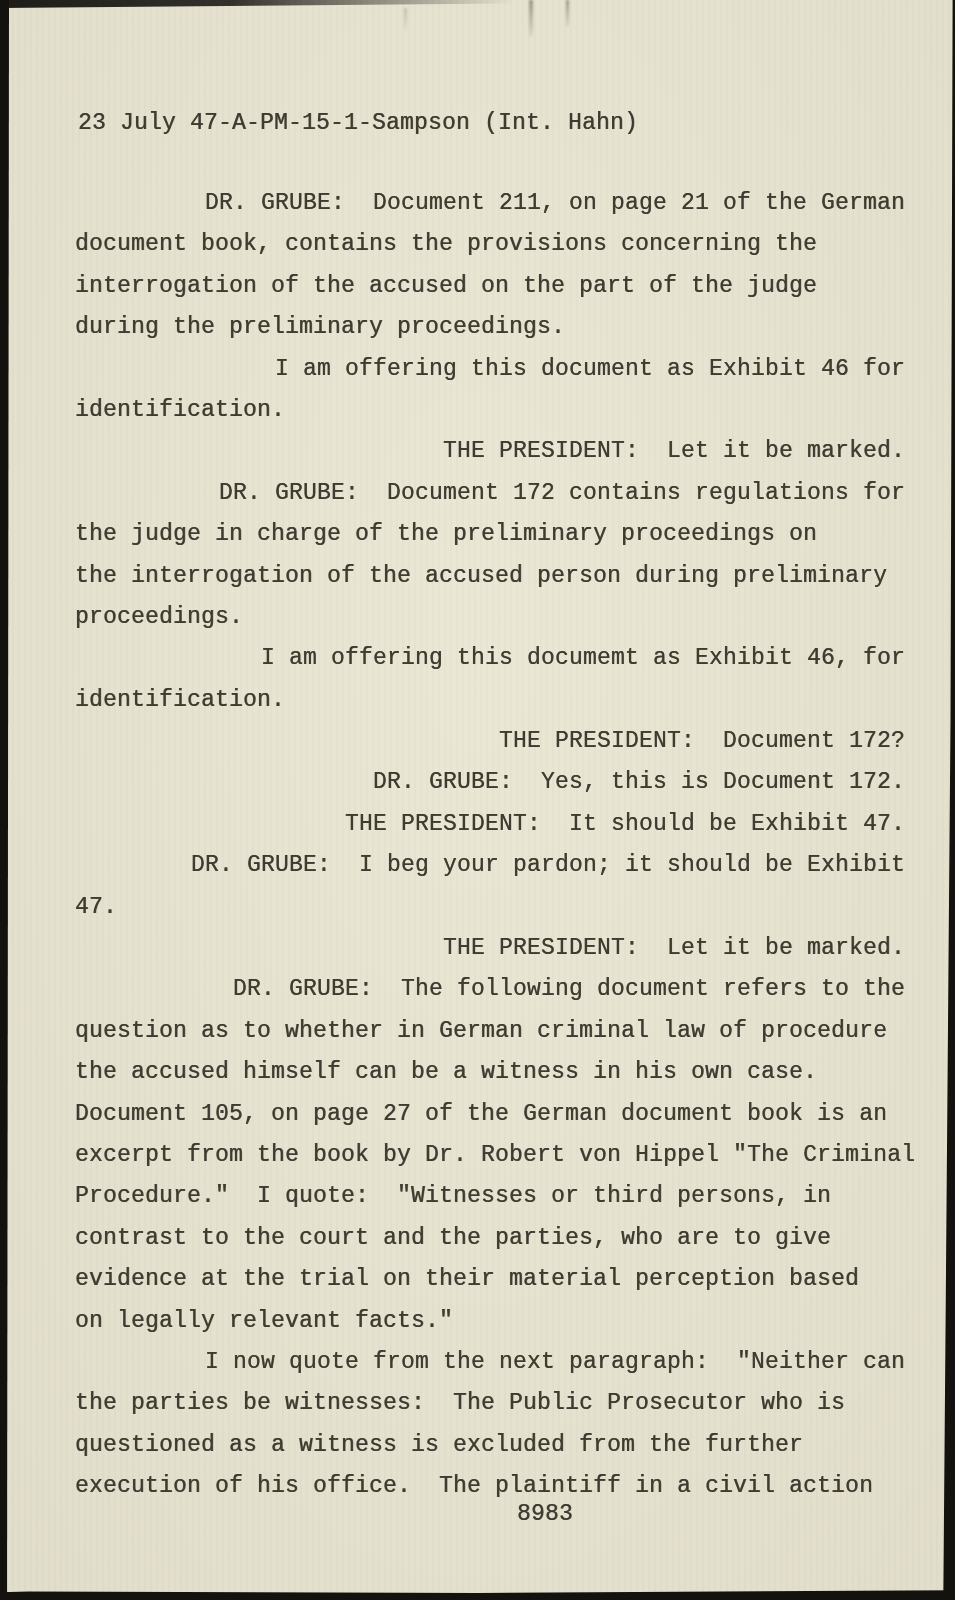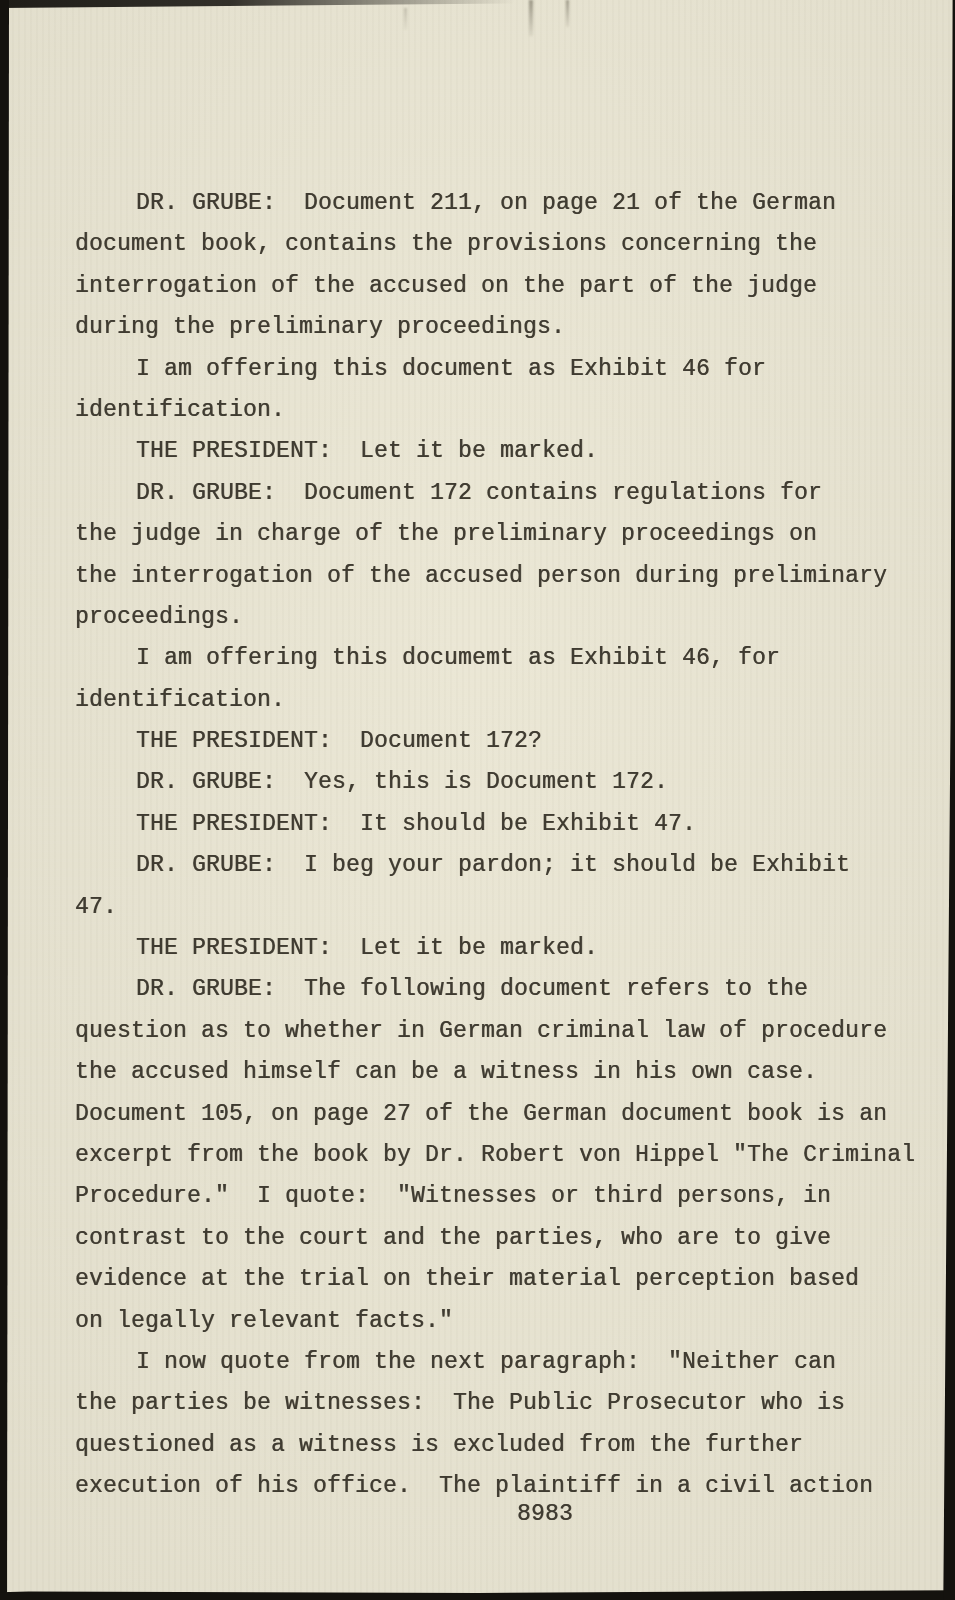--- a/index.html
+++ b/index.html
@@ -64,21 +64,21 @@
   }
   .body-block {
     position: absolute;
     left: 75px;
     top: 183px;
     width: 830px;
     font-size: 23px;
     line-height: 41.4px;
   }
   .line { height: 41.4px; }
-  .line.indent { padding-left: 61px; }
+  .line.indent { padding-left: 61px; text-align: right; }
   .page-number {
     position: absolute;
     left: 517px;
     top: 1501px;
     font-size: 23px;
   }
 </style>
 </head>
 <body>
 
@@ -87,19 +87,20 @@
   <div class="edge-top"></div>
   <div class="edge-left"></div>
   <div class="edge-bottom"></div>
   <div class="edge-right"></div>
 
   <div class="smudge s1"></div>
   <div class="smudge s2"></div>
   <div class="smudge s3"></div>
 
   <div class="header typewritten">
+    <div>23 July 47-A-PM-15-1-Sampson (Int. Hahn)</div>
   </div>
 
   <div class="body-block typewritten"><div class="line indent">DR. GRUBE:  Document 211, on page 21 of the German</div><div class="line">document book, contains the provisions concerning the</div><div class="line">interrogation of the accused on the part of the judge</div><div class="line">during the preliminary proceedings.</div><div class="line indent">I am offering this document as Exhibit 46 for</div><div class="line">identification.</div><div class="line indent">THE PRESIDENT:  Let it be marked.</div><div class="line indent">DR. GRUBE:  Document 172 contains regulations for</div><div class="line">the judge in charge of the preliminary proceedings on</div><div class="line">the interrogation of the accused person during preliminary</div><div class="line">proceedings.</div><div class="line indent">I am offering this documemt as Exhibit 46, for</div><div class="line">identification.</div><div class="line indent">THE PRESIDENT:  Document 172?</div><div class="line indent">DR. GRUBE:  Yes, this is Document 172.</div><div class="line indent">THE PRESIDENT:  It should be Exhibit 47.</div><div class="line indent">DR. GRUBE:  I beg your pardon; it should be Exhibit</div><div class="line">47.</div><div class="line indent">THE PRESIDENT:  Let it be marked.</div><div class="line indent">DR. GRUBE:  The following document refers to the</div><div class="line">question as to whether in German criminal law of procedure</div><div class="line">the accused himself can be a witness in his own case.</div><div class="line">Document 105, on page 27 of the German document book is an</div><div class="line">excerpt from the book by Dr. Robert von Hippel "The Criminal</div><div class="line">Procedure."  I quote:  "Witnesses or third persons, in</div><div class="line">contrast to the court and the parties, who are to give</div><div class="line">evidence at the trial on their material perception based</div><div class="line">on legally relevant facts."</div><div class="line indent">I now quote from the next paragraph:  "Neither can</div><div class="line">the parties be witnesses:  The Public Prosecutor who is</div><div class="line">questioned as a witness is excluded from the further</div><div class="line">execution of his office.  The plaintiff in a civil action</div></div>
 
   <div class="page-number typewritten">8983</div>
 
 </div>
 
 </body></html>

